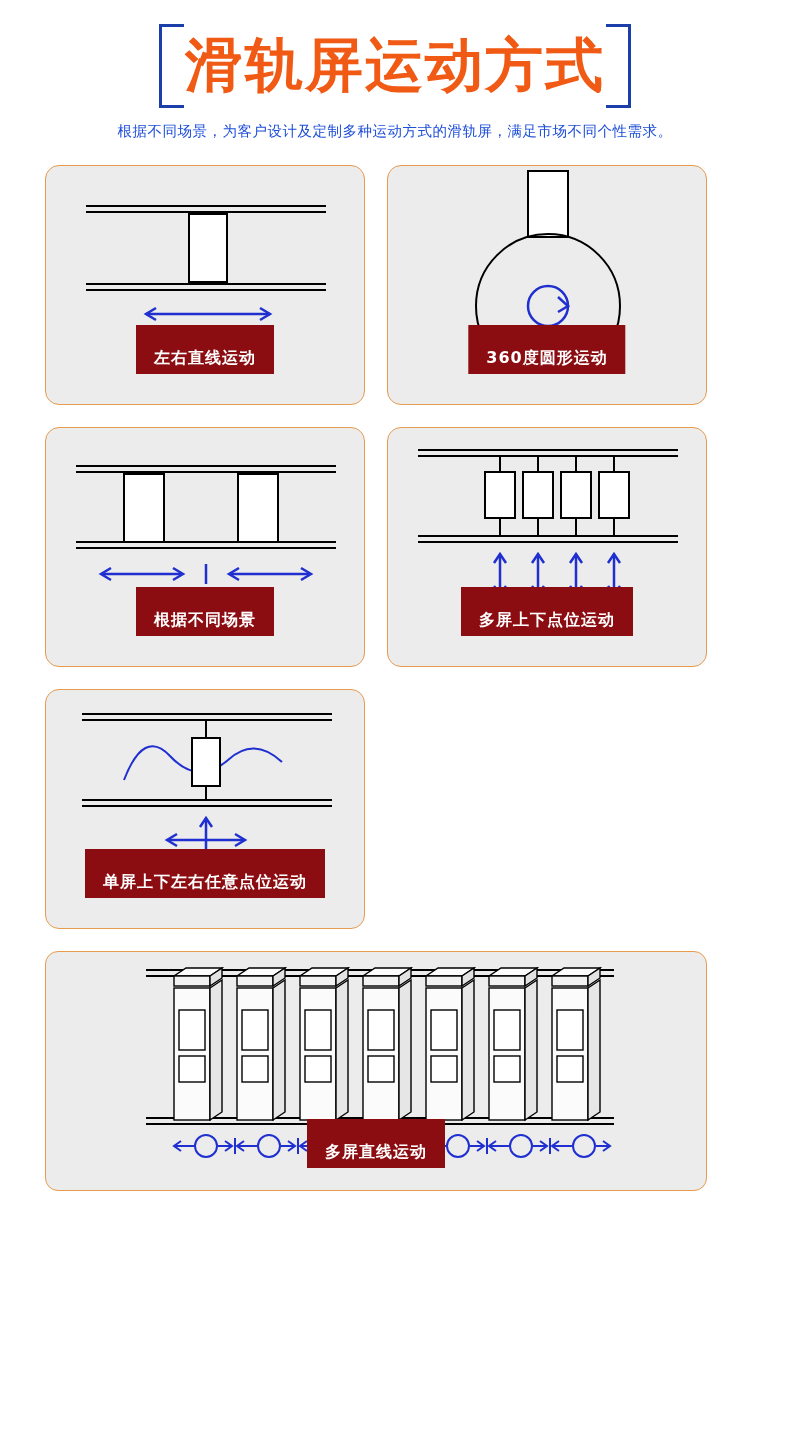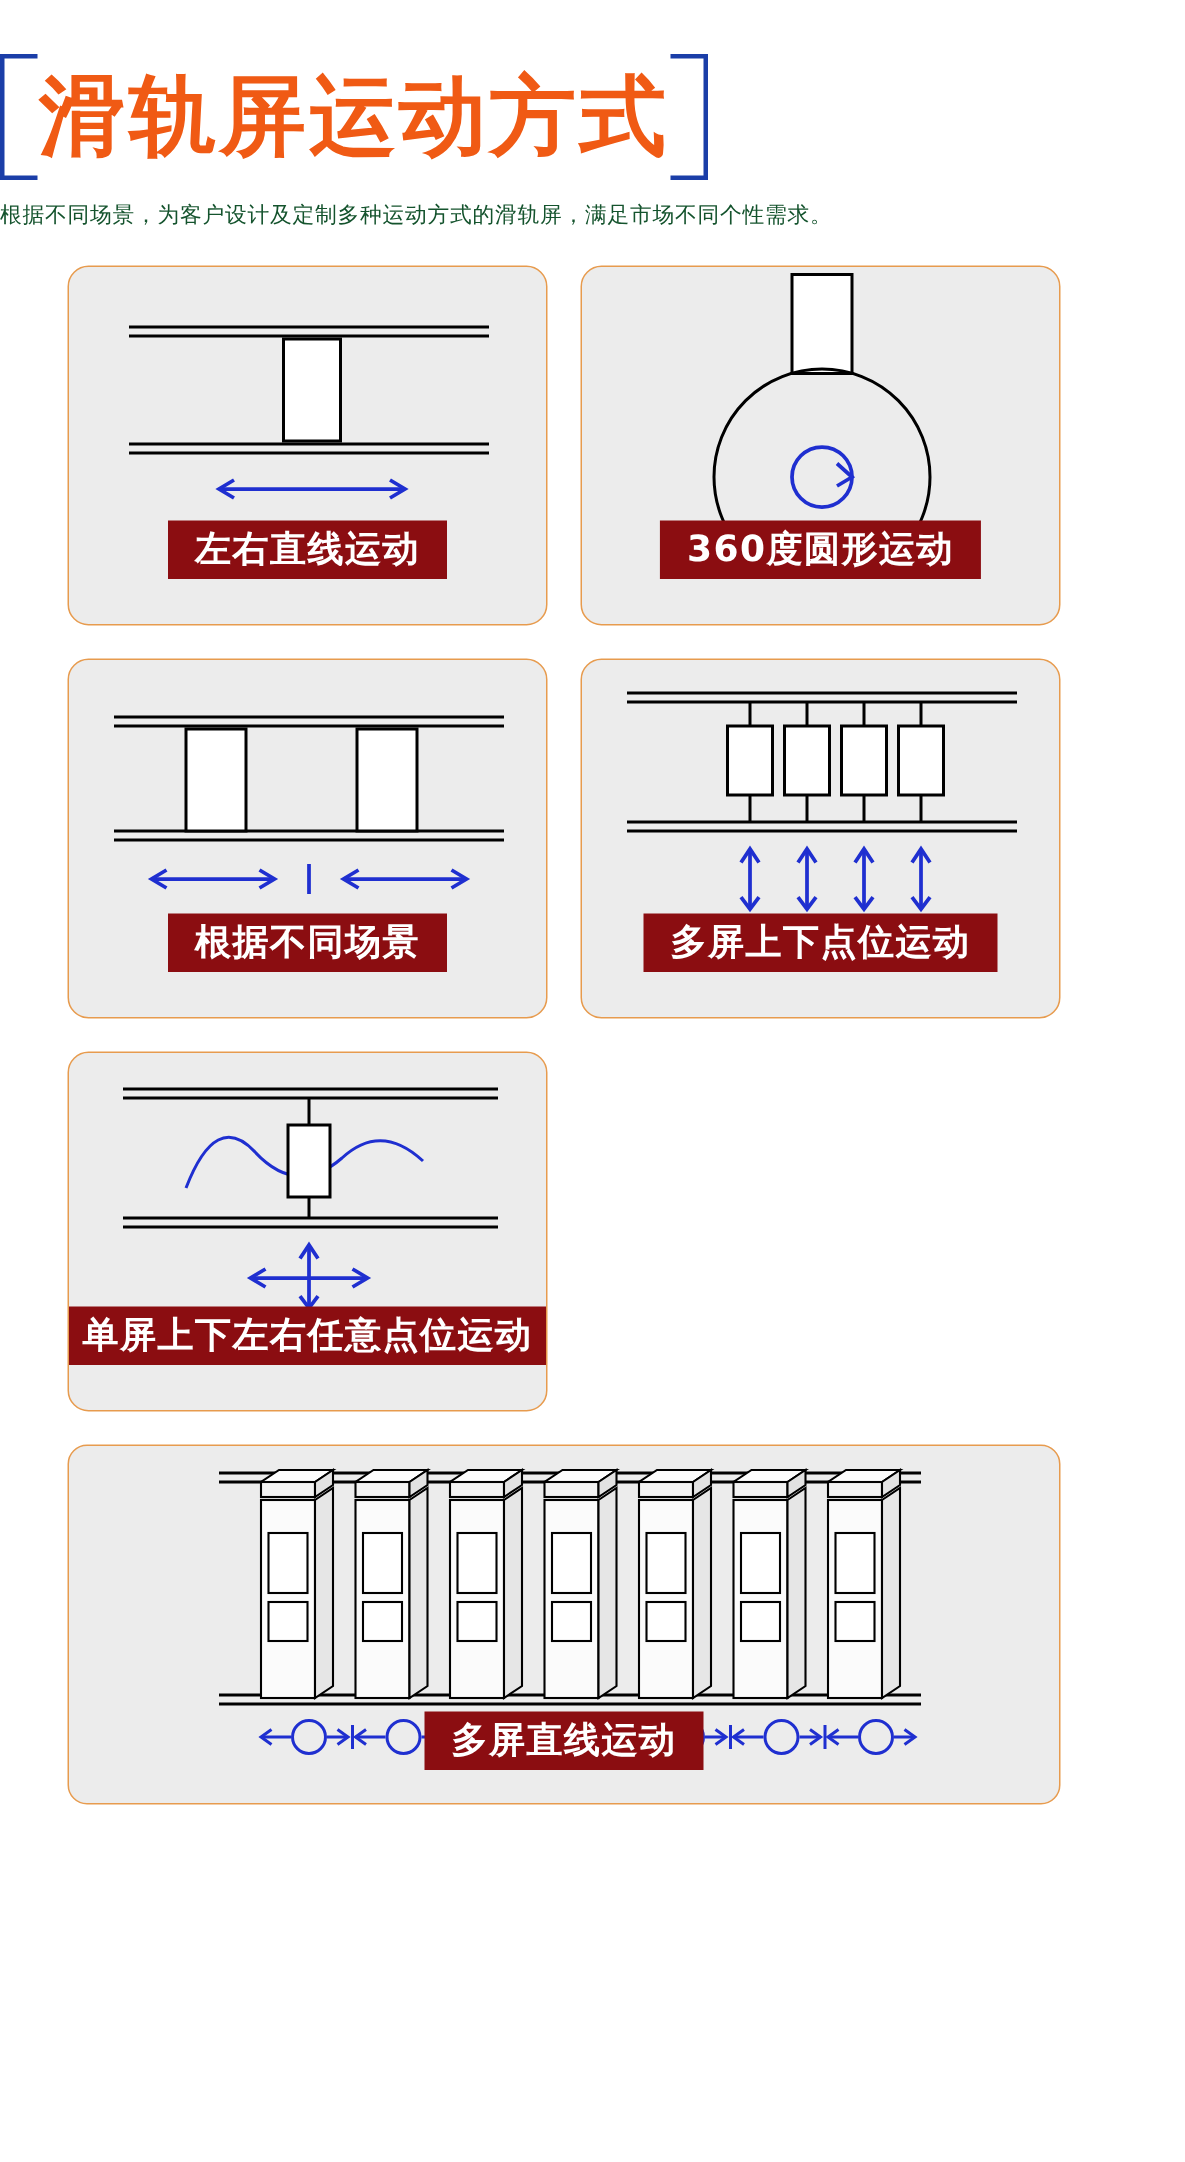--- a/index.html
+++ b/index.html
@@ -6,22 +6,22 @@
   body{
     width:790px;height:1441px;
     background:#ffffff;
     font-family:"DejaVu Sans","Liberation Sans",sans-serif;
     position:relative;
     overflow:hidden;
   }
   
   .header{
     width:790px;
-    padding-top:34px;
-    text-align:left;
+    padding-top:22px;
+    text-align:center;
   }
   .title-wrap{
     display:inline-block;
     position:relative;
     padding:4px 26px 2px 26px;
   }
   .title-wrap::before,
   .title-wrap::after{
     content:"";
     position:absolute;
@@ -36,21 +36,21 @@
     font-size:58px;
     font-weight:bold;
     color:#f05a14;
     letter-spacing:2px;
     line-height:78px;
     white-space:nowrap;
   }
   .subtitle{
     margin-top:16px;
     font-size:14.5px;
-    color:#14532d;
+    color:#1d4ed8;
     letter-spacing:.5px;
   }
   
   .grid{
     width:700px;
     margin:24px auto 0 auto;
     display:flex;
     flex-wrap:wrap;
     gap:22px 22px;
   }
@@ -75,24 +75,24 @@
     height:170px;
   }
   .card.wide .art{height:210px;}
   .label{
     position:absolute;
     left:50%;
     transform:translateX(-50%);
     bottom:30px;
     background:#8b0d11;
     color:#ffffff;
-    font-size:24px;
+    font-size:16px;
     font-weight:bold;
     letter-spacing:1px;
-    padding:7px 18px 8px 18px;
+    padding:25px 18px 8px 18px;
     white-space:nowrap;
     line-height:1;
   }
   .card.wide .label{bottom:22px;}
   svg{display:block;}
 </style>
 </head>
 <body>
 
 <div class="header">

